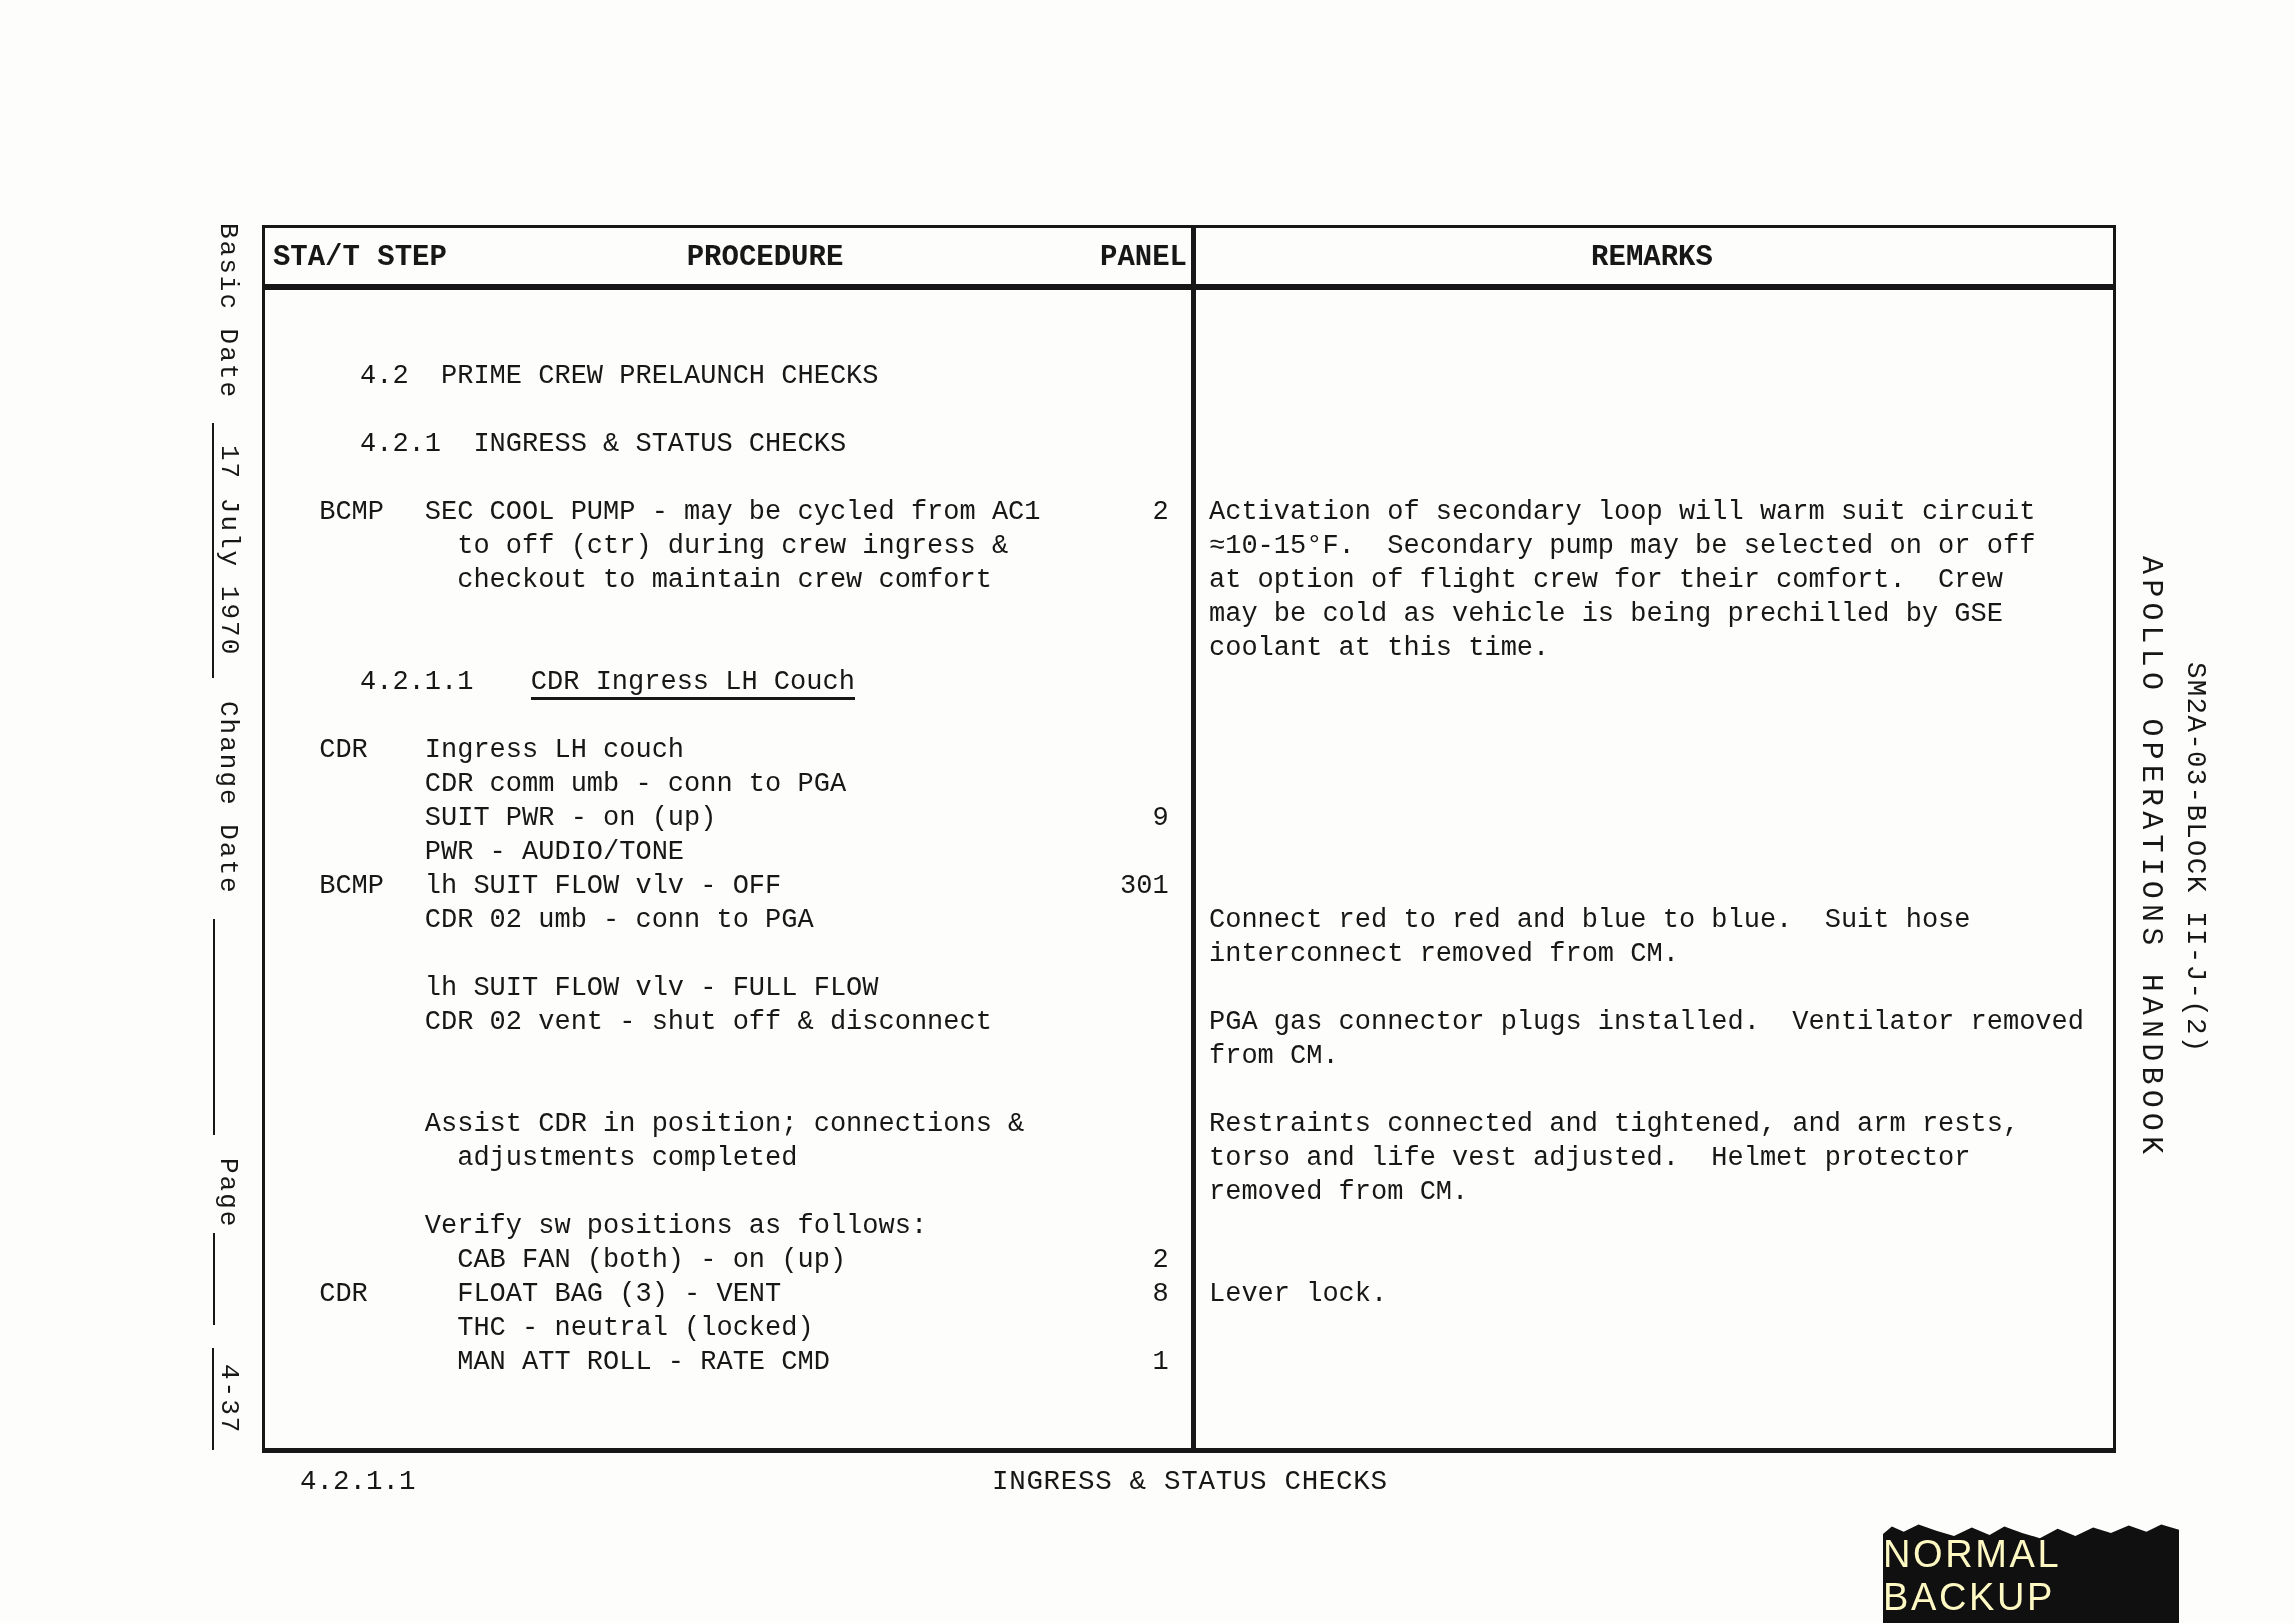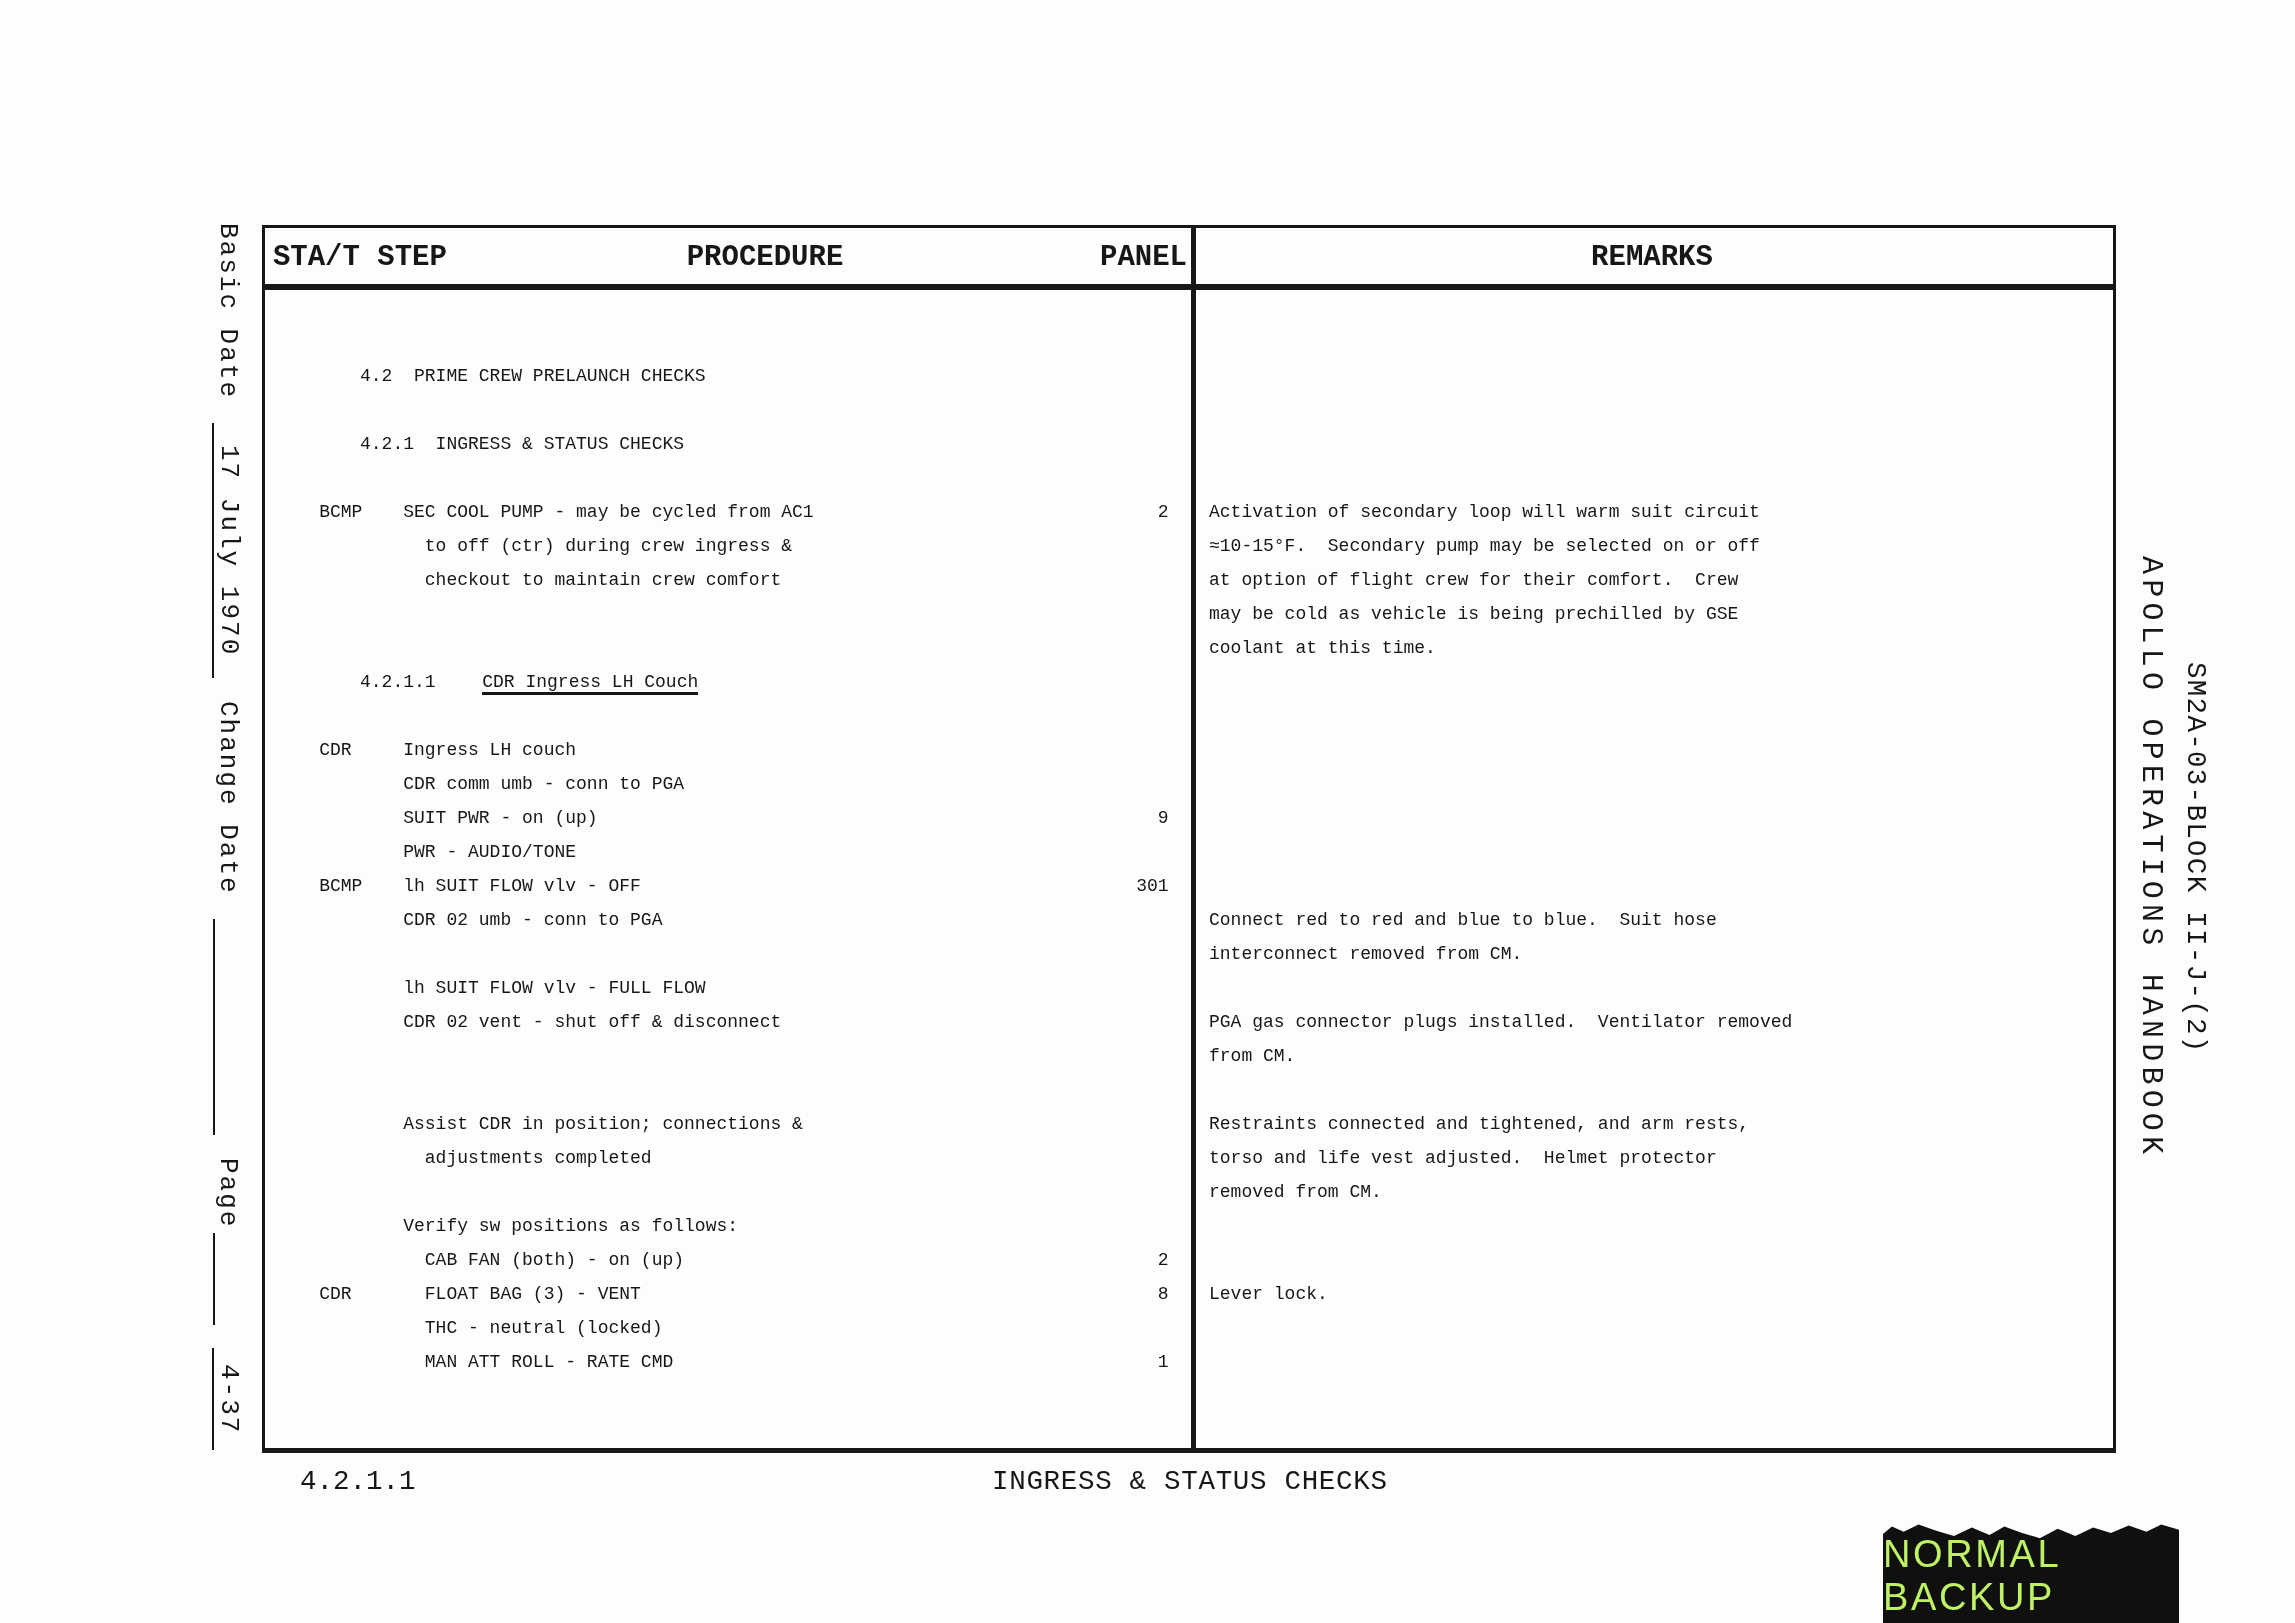--- a/index.html
+++ b/index.html
@@ -34,21 +34,21 @@
   .th-panel   { left: 835px; width: 85px; text-align: right; }
   .th-remarks { left: 1387px; transform: translateX(-50%); }
   .divider {
     position: absolute; top: 0; bottom: 0;
     left: 926px; width: 4.6px;
     background: #171717;
   }
   .tbody {
     position: absolute; top: 69px; left: 0; right: 0; bottom: 0;
     padding-top: 62px;
-    font-size: 18px;
+    font-size: 27px;
     overflow: hidden;
   }
   .row {
     display: grid;
     grid-template-columns: 95px 728px 95px auto;
     height: 34px; line-height: 34px;
   }
   .c { white-space: pre; overflow: visible; }
   .c-sta    { padding-left: 9.2px; margin-left: 45px; }
   .c-panel  { text-align: right; padding-right: 14.4px; }
@@ -90,21 +90,21 @@
     position: absolute; left: 1883px; top: 1517px;
     width: 296px; height: 106px;
     background: #101010;
     display: flex; align-items: center; justify-content: center;
     padding-top: 11.8px;
     clip-path: polygon(0% 16%, 3% 9%, 7% 14%, 12% 7%, 18% 13%, 24% 18%, 30% 10%,
                        36% 17%, 41% 9%, 47% 15%, 53% 20%, 59% 11%, 65% 18%, 71% 10%,
                        77% 15%, 83% 8%, 89% 14%, 94% 7%, 100% 12%, 100% 100%, 0% 100%);
   }
   .badge-text {
-    color: #bef264;
+    color: #fef9c3;
     font-family: "Liberation Sans", sans-serif;
     font-size: 38px; letter-spacing: 2.6px;
   }
 </style>
 </head>
 <body>
 
 <div class="page">
 
   <div class="left-margin">

